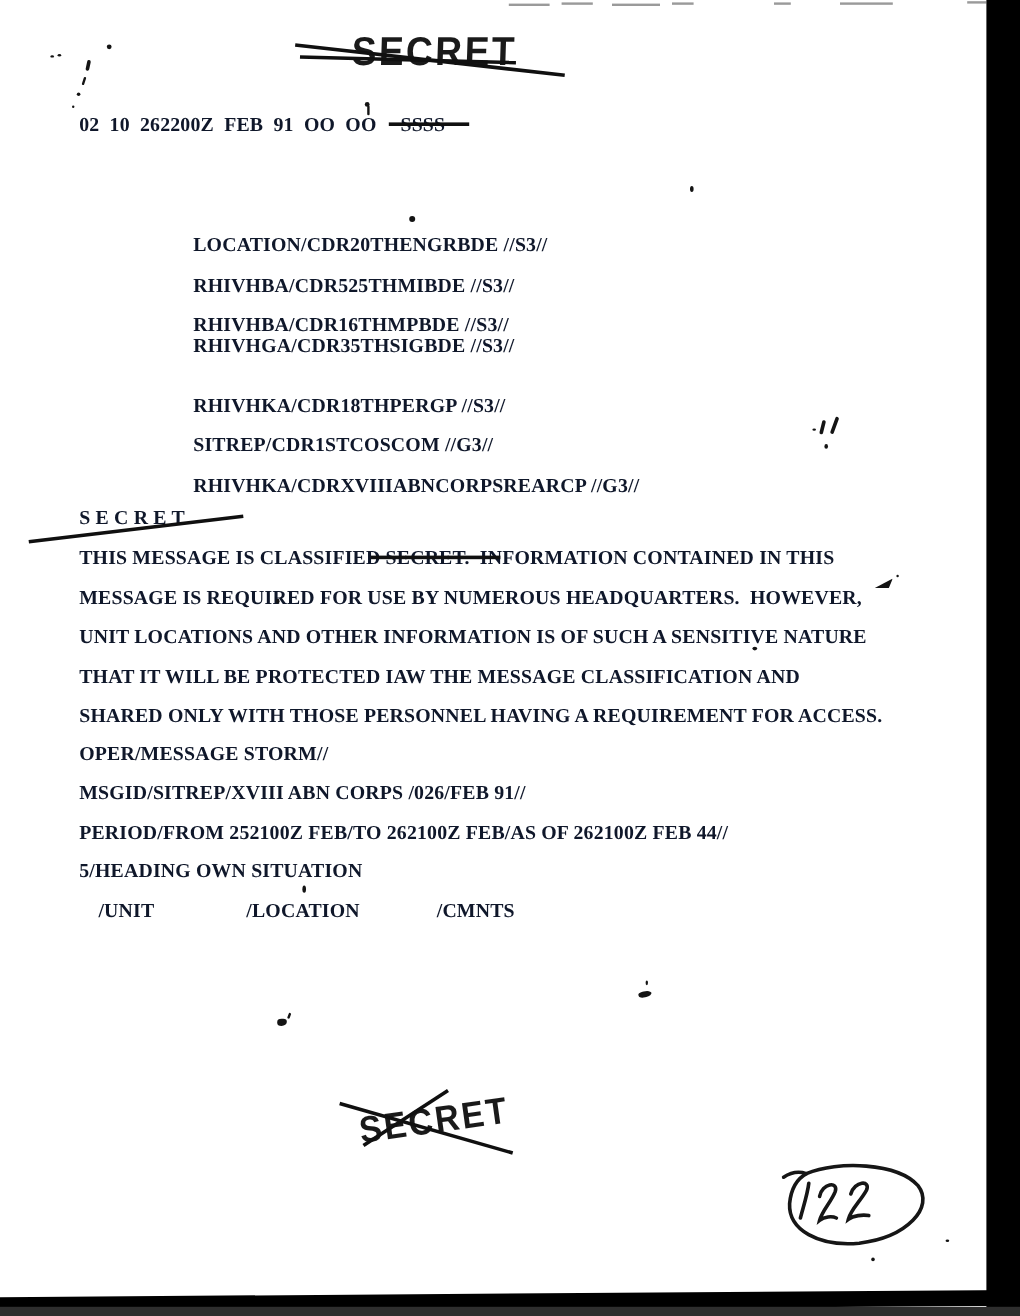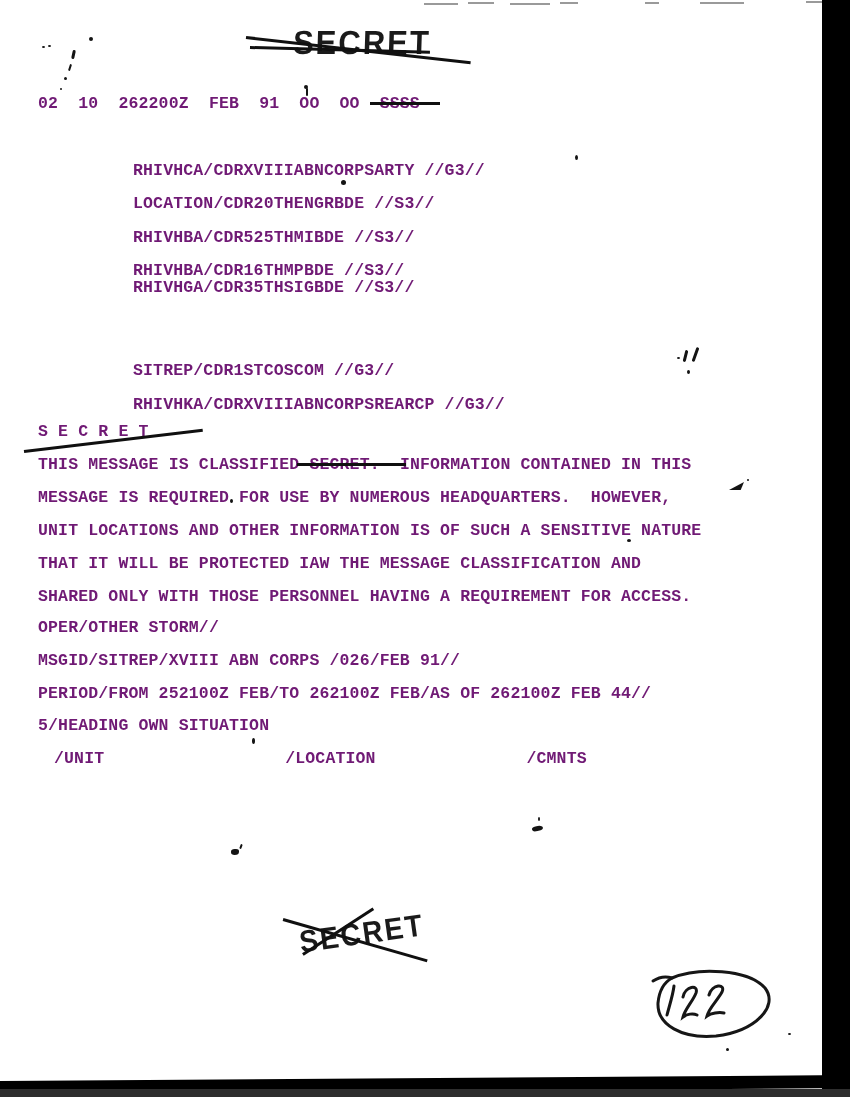--- a/index.html
+++ b/index.html
@@ -4,23 +4,23 @@
 <style>
   html,body{margin:0;padding:0;background:#e8e8e8;}
   .page{
     position:relative;width:850px;height:1097px;background:#ffffff;
     overflow:hidden;margin:0 auto;
     font-family:"Liberation Mono","DejaVu Sans Mono",monospace;
   }
   
   .tw{
     position:absolute;
-    font-family:Liberation Mono, monospace;
+    font-family:Liberation Serif, serif;
     font-weight:700;font-size:16.5px;line-height:20px;
-    letter-spacing:0.15px;color:#701a75;white-space:pre;
+    letter-spacing:0.15px;color:#0f172a;white-space:pre;margin-left:28px;
   }
   
   .stampword{
     position:absolute;
     font-family:"Liberation Sans","DejaVu Sans",sans-serif;
     font-weight:800;color:#1a1a1a;letter-spacing:2px;
   }
   .stamp-top-word{left:293px;top:25px;font-size:31px;transform:scaleY(1.08) skewX(-2deg);}
   .stamp-bottom-word{left:299px;top:918px;font-size:28px;transform:rotate(-8deg) scaleY(1.1);}
   
@@ -66,45 +66,45 @@
   <div class="stroke" style="left:72px;top:50px;width:3px;height:9px;transform:rotate(12deg);"></div>
   <div class="stroke" style="left:69px;top:64px;width:2px;height:7px;transform:rotate(18deg);"></div>
   <div class="spk" style="left:64px;top:77px;width:3px;height:3px;"></div>
   <div class="spk" style="left:60px;top:88px;width:2px;height:2px;"></div>
 
   <div class="tw" style="left:38px;top:94px;"><span>02  10  262200Z  FEB  91  OO  OO</span><span style="display:inline-block;width:20px;"></span><span class="struck struck-ssss">SSSS</span></div>
 
   <div class="spk" style="left:304px;top:85px;width:4px;height:4px;"></div>
   <div class="stroke" style="left:306px;top:88px;width:2px;height:8px;"></div>
 
-  <div class="tw" style="left:133px;top:161px;">RHIVHCA/CDRXVIIIABNCORPSARTY //G3//</div>
   <div class="tw" style="left:133px;top:194px;">LOCATION/CDR20THENGRBDE //S3//</div>
   <div class="tw" style="left:133px;top:228px;">RHIVHBA/CDR525THMIBDE //S3//</div>
   <div class="tw" style="left:133px;top:261px;">RHIVHBA/CDR16THMPBDE //S3//</div>
   <div class="tw" style="left:133px;top:278px;">RHIVHGA/CDR35THSIGBDE //S3//</div>
+  <div class="tw" style="left:133px;top:328px;">RHIVHKA/CDR18THPERGP //S3//</div>
   <div class="tw" style="left:133px;top:361px;">SITREP/CDR1STCOSCOM //G3//</div>
   <div class="tw" style="left:133px;top:395px;">RHIVHKA/CDRXVIIIABNCORPSREARCP //G3//</div>
 
   <div class="spk" style="left:575px;top:155px;width:3px;height:5px;"></div>
   <div class="spk" style="left:341px;top:180px;width:5px;height:5px;"></div>
 
   <div class="stroke" style="left:684px;top:350px;width:3px;height:12px;transform:rotate(14deg);"></div>
   <div class="stroke" style="left:694px;top:347px;width:3px;height:15px;transform:rotate(20deg);"></div>
   <div class="spk" style="left:677px;top:357px;width:3px;height:2px;"></div>
   <div class="spk" style="left:687px;top:370px;width:3px;height:4px;"></div>
 
   <div class="tw" style="left:38px;top:422px;">S E C R E T</div>
   <div class="line" style="left:24px;top:450px;width:180px;height:3px;transform:rotate(-6.8deg);"></div>
 
   <div class="tw" style="left:38px;top:455px;"><span>THIS MESSAGE IS CLASSIFIED </span><span class="struck struck-secret">SECRET.</span><span>  INFORMATION CONTAINED IN THIS</span></div>
   <div class="tw" style="left:38px;top:521px;">UNIT LOCATIONS AND OTHER INFORMATION IS OF SUCH A SENSITIVE NATURE</div>
   <div class="tw" style="left:38px;top:488px;">MESSAGE IS REQUIRED FOR USE BY NUMEROUS HEADQUARTERS.  HOWEVER,</div>
   <div class="tw" style="left:38px;top:554px;">THAT IT WILL BE PROTECTED IAW THE MESSAGE CLASSIFICATION AND</div>
   <div class="tw" style="left:38px;top:587px;">SHARED ONLY WITH THOSE PERSONNEL HAVING A REQUIREMENT FOR ACCESS.</div>
-  <div class="tw" style="left:38px;top:618px;">OPER/OTHER STORM//</div>
+  <div class="tw" style="left:38px;top:618px;">OPER/MESSAGE STORM//</div>
   <div class="tw" style="left:38px;top:651px;">MSGID/SITREP/XVIII ABN CORPS /026/FEB 91//</div>
   <div class="tw" style="left:38px;top:684px;">PERIOD/FROM 252100Z FEB/TO 262100Z FEB/AS OF 262100Z FEB 44//</div>
   <div class="tw" style="left:38px;top:716px;">5/HEADING OWN SITUATION</div>
   <div class="tw" style="left:54px;top:749px;">/UNIT                  /LOCATION               /CMNTS</div>
 
   <div class="spk" style="left:230px;top:499px;width:3px;height:4px;"></div>
   <div class="wedge" style="left:729px;top:482px;width:15px;height:8px;"></div>
   <div class="spk" style="left:747px;top:479px;width:2px;height:2px;"></div>
   <div class="spk" style="left:627px;top:539px;width:4px;height:3px;"></div>
   <div class="spk" style="left:252px;top:738px;width:3px;height:6px;"></div>

